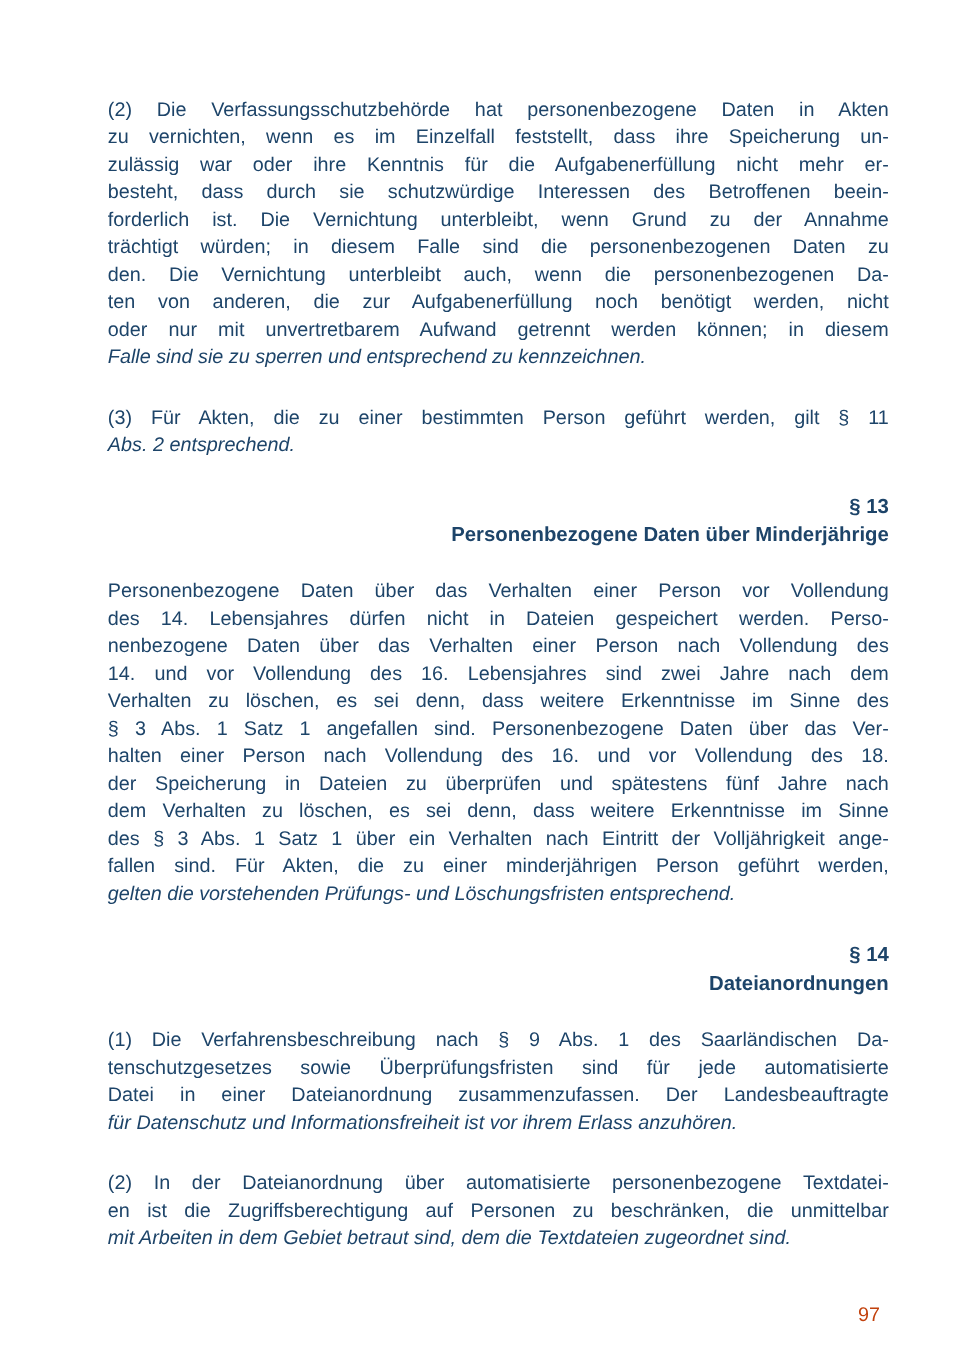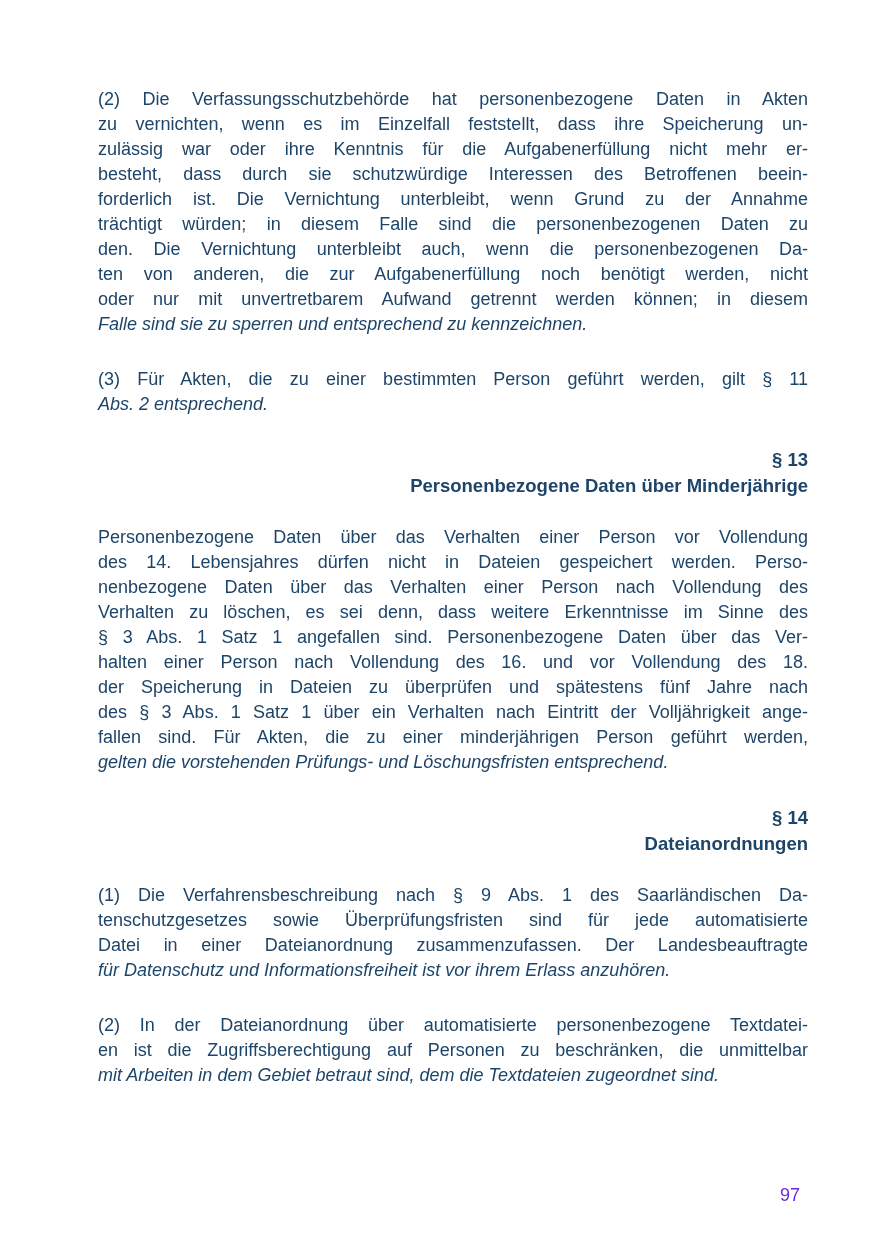--- a/index.html
+++ b/index.html
@@ -43,21 +43,21 @@
     font-weight: 700;
     text-align: right;
     margin: 20px 0 26px 0;
   }
   .page-number {
     position: absolute;
     right: 75px;
     top: 1183px;
     font-size: 18px;
     line-height: 25px;
-    color: #6d28d9;
+    color: #c2410c;
   }
 </style>
 </head>
 <body>
 
 <div class="page">
   <div class="content">
       <div class="paragraph">
         <div class="line">(2) Die Verfassungsschutzbehörde hat personenbezogene Daten in Akten</div>
         <div class="line">zu vernichten, wenn es im Einzelfall feststellt, dass ihre Speicherung un-</div>
@@ -75,24 +75,26 @@
         <div class="line last">Abs. 2 entsprechend.</div>
       </div>
       <div class="heading">
         <div class="heading-number">§ 13</div>
         <div class="heading-title">Personenbezogene Daten über Minderjährige</div>
       </div>
       <div class="paragraph">
         <div class="line">Personenbezogene Daten über das Verhalten einer Person vor Vollendung</div>
         <div class="line">des 14. Lebensjahres dürfen nicht in Dateien gespeichert werden. Perso-</div>
         <div class="line">nenbezogene Daten über das Verhalten einer Person nach Vollendung des</div>
+        <div class="line">14. und vor Vollendung des 16. Lebensjahres sind zwei Jahre nach dem</div>
         <div class="line">Verhalten zu löschen, es sei denn, dass weitere Erkenntnisse im Sinne des</div>
         <div class="line">§ 3 Abs. 1 Satz 1 angefallen sind. Personenbezogene Daten über das Ver-</div>
         <div class="line">halten einer Person nach Vollendung des 16. und vor Vollendung des 18.</div>
         <div class="line">der Speicherung in Dateien zu überprüfen und spätestens fünf Jahre nach</div>
+        <div class="line">dem Verhalten zu löschen, es sei denn, dass weitere Erkenntnisse im Sinne</div>
         <div class="line">des § 3 Abs. 1 Satz 1 über ein Verhalten nach Eintritt der Volljährigkeit ange-</div>
         <div class="line">fallen sind. Für Akten, die zu einer minderjährigen Person geführt werden,</div>
         <div class="line last">gelten die vorstehenden Prüfungs- und Löschungsfristen entsprechend.</div>
       </div>
       <div class="heading">
         <div class="heading-number">§ 14</div>
         <div class="heading-title">Dateianordnungen</div>
       </div>
       <div class="paragraph">
         <div class="line">(1) Die Verfahrensbeschreibung nach § 9 Abs. 1 des Saarländischen Da-</div>

